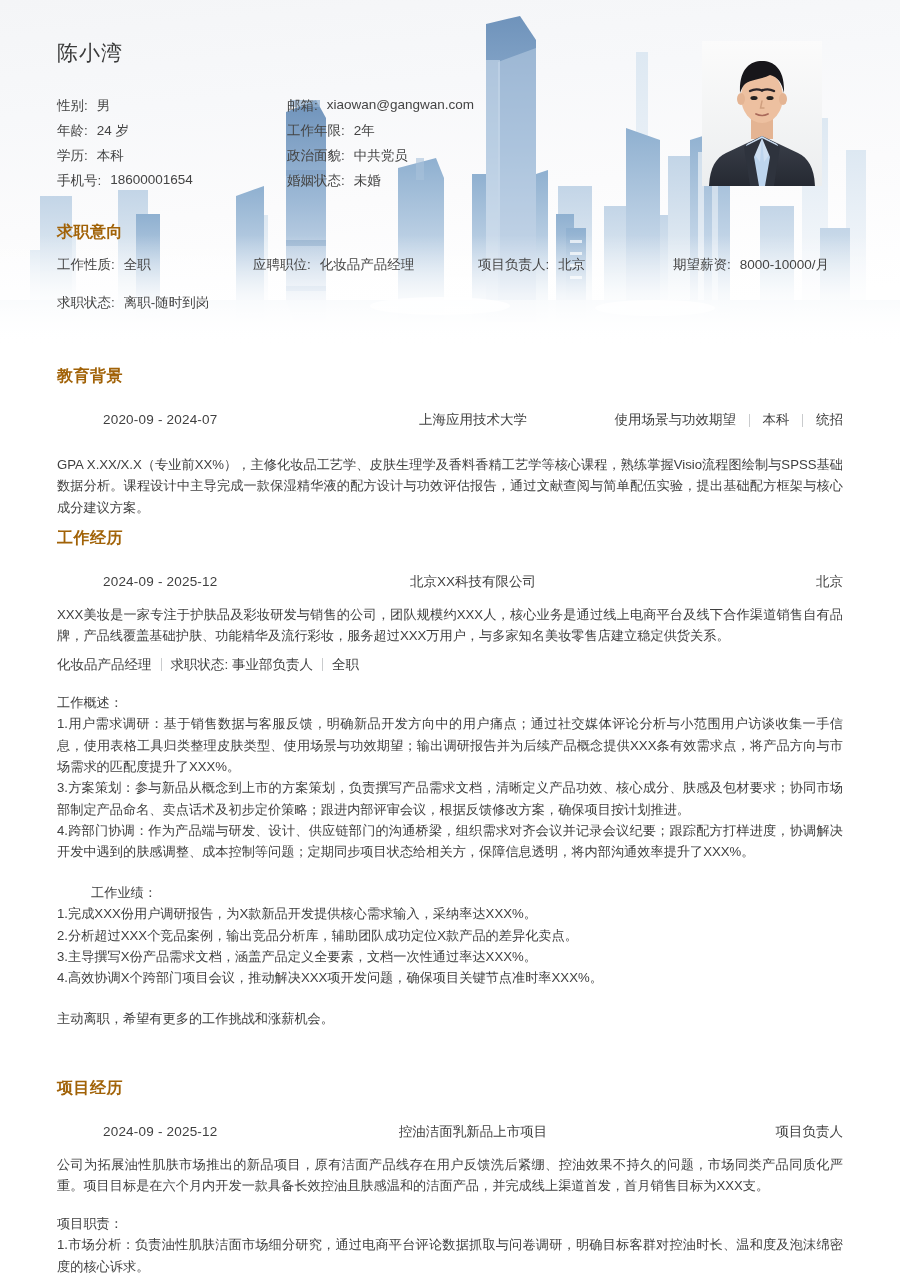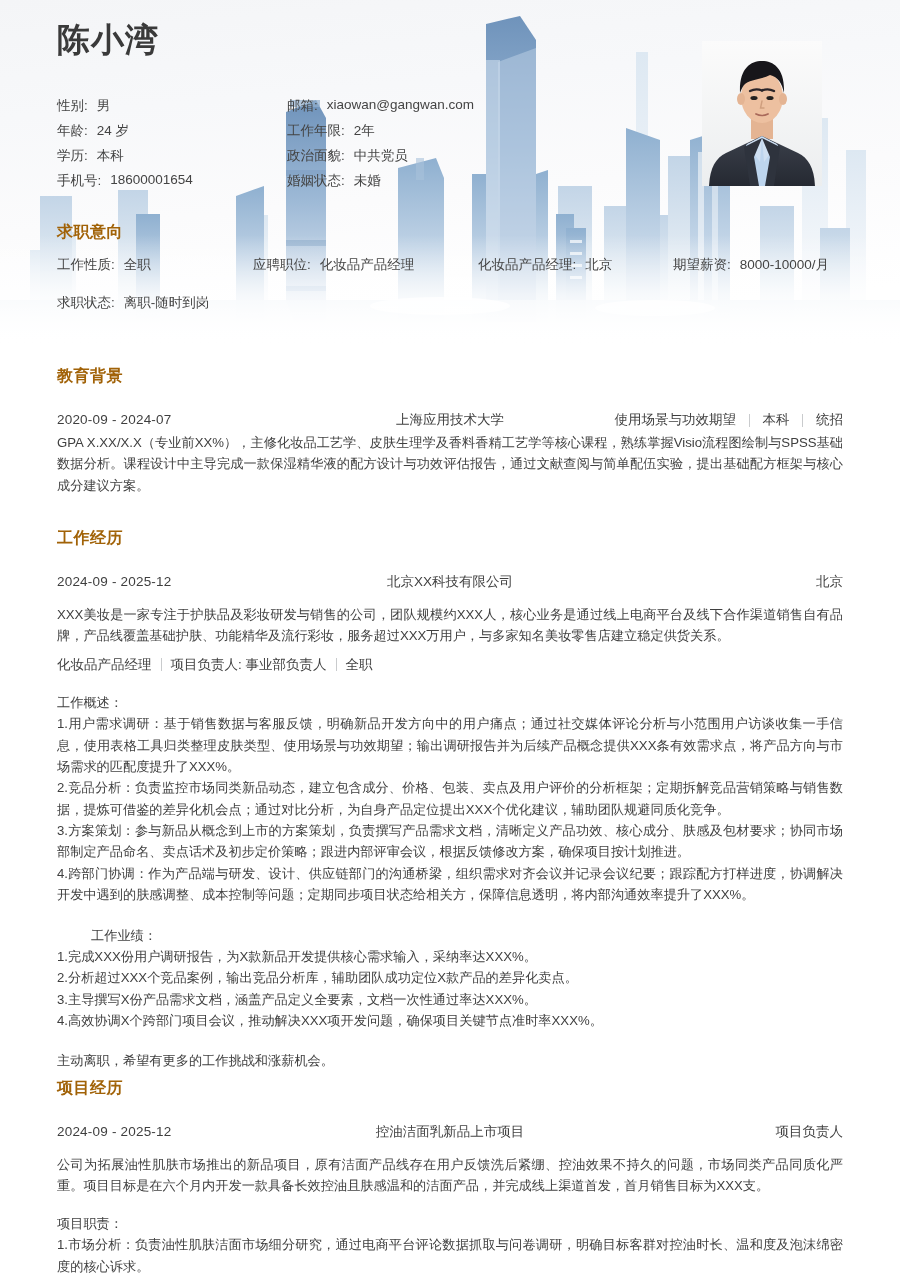--- a/index.html
+++ b/index.html
@@ -36,23 +36,23 @@
     left: 0; bottom: 0;
     width: 900px;
     height: 110px;
     background: linear-gradient(to bottom, rgba(255,255,255,0) 0%, rgba(255,255,255,0.72) 55%, #ffffff 100%);
     pointer-events: none;
   }
 
   .name {
     position: absolute;
     left: 57px;
-    top: 20px;
-    font-size: 33px;
-    font-weight: bold;
+    top: 40px;
+    font-size: 21px;
+    font-weight: normal;
     color: #3a3a3a;
     letter-spacing: 1px;
     line-height: 1.2;
   }
 
   .info-grid {
     position: absolute;
     left: 57px;
     top: 93px;
     width: 520px;
@@ -93,21 +93,21 @@
   }
 
   .block { position: absolute; left: 57px; width: 786px; }
 
   .entry-row {
     display: flex;
     align-items: baseline;
     font-size: 13.5px;
     color: #3f3f3f;
   }
-  .entry-date  { width: 268px; letter-spacing: .2px; }
+  .entry-date  { width: 268px; letter-spacing: .2px; margin-left: 46px; }
   .entry-mid   { flex: 1; text-align: center; }
   .entry-right { width: 268px; text-align: right; white-space: nowrap; }
 
   .meta-line {
     font-size: 13.5px;
     color: #3f3f3f;
     display: flex;
     align-items: center;
   }
   .sep {
@@ -327,21 +327,21 @@
   <div class="intent-row" style="margin-top:13px;">
     <div class="intent-item i1">
       <span class="intent-label">工作性质:</span>
       <span class="intent-value">全职</span>
     </div>
     <div class="intent-item i2">
       <span class="intent-label">应聘职位:</span>
       <span class="intent-value">化妆品产品经理</span>
     </div>
     <div class="intent-item i3">
-      <span class="intent-label">化妆品产品经理:</span>
+      <span class="intent-label">项目负责人:</span>
       <span class="intent-value">北京</span>
     </div>
     <div class="intent-item i4">
       <span class="intent-label">期望薪资:</span>
       <span class="intent-value">8000-10000/月</span>
     </div>
   </div>
 
   <div class="intent-row" style="margin-top:20px;">
     <div class="intent-item i1">
@@ -359,45 +359,44 @@
     <div class="entry-mid">上海应用技术大学</div>
     <div class="entry-right">
       <span>使用场景与功效期望</span>
       <span class="sep" style="vertical-align:middle;"></span>
       <span>本科</span>
       <span class="sep" style="vertical-align:middle;"></span>
       <span>统招</span>
     </div>
   </div>
 
-  <div class="para" style="margin-top:3px;">GPA X.XX/X.X（专业前XX%），主修化妆品工艺学、皮肤生理学及香料香精工艺学等核心课程，熟练掌握Visio流程图绘制与SPSS基础数据分析。课程设计中主导完成一款保湿精华液的配方设计与功效评估报告，通过文献查阅与简单配伍实验，提出基础配方框架与核心成分建议方案。</div>
+  <div class="para" style="margin-top:25px;">GPA X.XX/X.X（专业前XX%），主修化妆品工艺学、皮肤生理学及香料香精工艺学等核心课程，熟练掌握Visio流程图绘制与SPSS基础数据分析。课程设计中主导完成一款保湿精华液的配方设计与功效评估报告，通过文献查阅与简单配伍实验，提出基础配方框架与核心成分建议方案。</div>
 </div>
 
 <div class="block" style="top:528px;">
   <div class="section-title">工作经历</div>
 
   <div class="entry-row" style="margin-top:24px;">
     <div class="entry-date">2024-09 - 2025-12</div>
     <div class="entry-mid">北京XX科技有限公司</div>
     <div class="entry-right">北京</div>
   </div>
 
   <div class="para" style="margin-top:13px;">XXX美妆是一家专注于护肤品及彩妆研发与销售的公司，团队规模约XXX人，核心业务是通过线上电商平台及线下合作渠道销售自有品牌，产品线覆盖基础护肤、功能精华及流行彩妆，服务超过XXX万用户，与多家知名美妆零售店建立稳定供货关系。</div>
 
   <div class="meta-line" style="margin-top:9px;">
     <span>化妆品产品经理</span>
     <span class="sep"></span>
-    <span>项目负责人: 事业部负责人</span>
+    <span>求职状态: 事业部负责人</span>
     <span class="sep"></span>
     <span>全职</span>
   </div>
 
   <div class="para" style="margin-top:18px;">工作概述：</div>
   <div class="para">1.用户需求调研：基于销售数据与客服反馈，明确新品开发方向中的用户痛点；通过社交媒体评论分析与小范围用户访谈收集一手信息，使用表格工具归类整理皮肤类型、使用场景与功效期望；输出调研报告并为后续产品概念提供XXX条有效需求点，将产品方向与市场需求的匹配度提升了XXX%。</div>
-  <div class="para">2.竞品分析：负责监控市场同类新品动态，建立包含成分、价格、包装、卖点及用户评价的分析框架；定期拆解竞品营销策略与销售数据，提炼可借鉴的差异化机会点；通过对比分析，为自身产品定位提出XXX个优化建议，辅助团队规避同质化竞争。</div>
   <div class="para">3.方案策划：参与新品从概念到上市的方案策划，负责撰写产品需求文档，清晰定义产品功效、核心成分、肤感及包材要求；协同市场部制定产品命名、卖点话术及初步定价策略；跟进内部评审会议，根据反馈修改方案，确保项目按计划推进。</div>
   <div class="para">4.跨部门协调：作为产品端与研发、设计、供应链部门的沟通桥梁，组织需求对齐会议并记录会议纪要；跟踪配方打样进度，协调解决开发中遇到的肤感调整、成本控制等问题；定期同步项目状态给相关方，保障信息透明，将内部沟通效率提升了XXX%。</div>
 
   <div class="para" style="margin-top:19px;margin-left:34px;">工作业绩：</div>
   <div class="para">1.完成XXX份用户调研报告，为X款新品开发提供核心需求输入，采纳率达XXX%。</div>
   <div class="para">2.分析超过XXX个竞品案例，输出竞品分析库，辅助团队成功定位X款产品的差异化卖点。</div>
   <div class="para">3.主导撰写X份产品需求文档，涵盖产品定义全要素，文档一次性通过率达XXX%。</div>
   <div class="para">4.高效协调X个跨部门项目会议，推动解决XXX项开发问题，确保项目关键节点准时率XXX%。</div>
 
   <div class="para" style="margin-top:19px;">主动离职，希望有更多的工作挑战和涨薪机会。</div>

